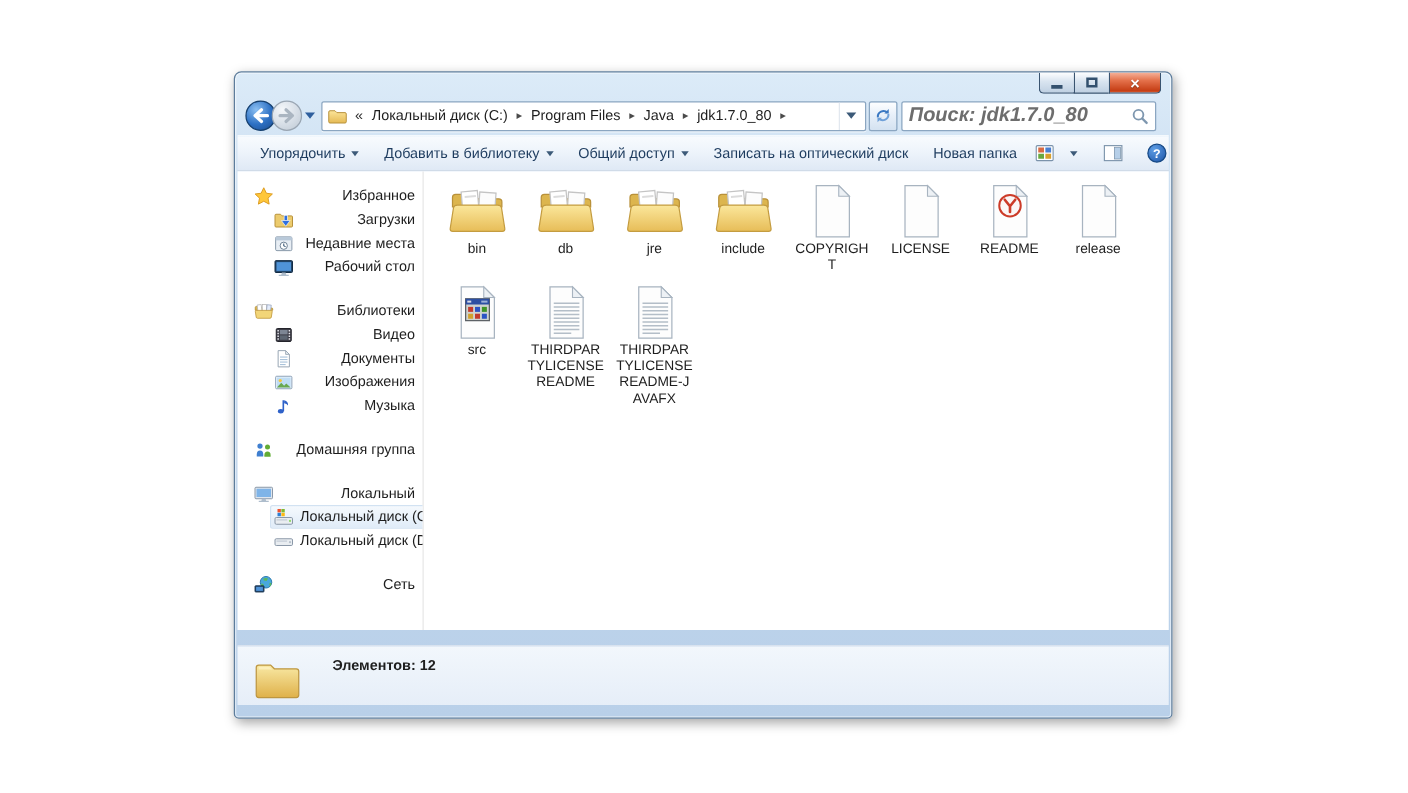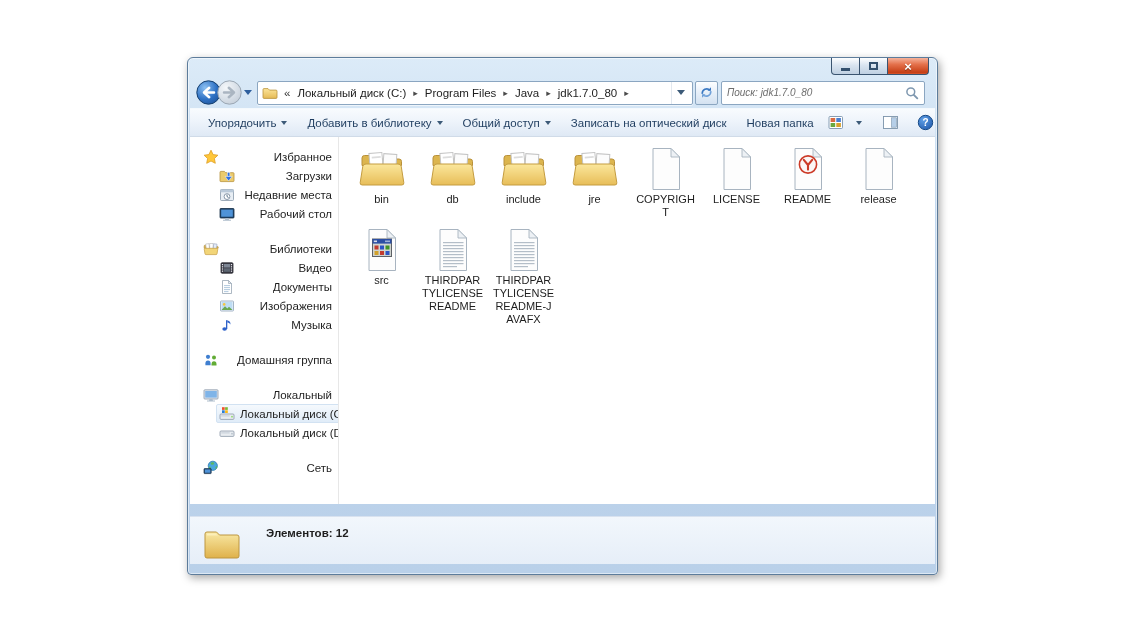--- a/index.html
+++ b/index.html
@@ -45,21 +45,21 @@
   .crumb { padding:2px 4px; border-radius:2px; }
   .crumb-sep { font-size:9px; color:#4a4a4a; padding:0 3px; }
   .addr-caret { margin-left:auto; padding:0 5px; border-left:1px solid #e2e8ef; height:100%;
     display:flex; align-items:center; }
   .sq-btn { width:23px; height:24px; margin-left:2px; border:1px solid #8ba6c1; border-radius:2px;
     background:linear-gradient(#fdfeff,#e8f0f9 45%,#d4e2f1);
     display:flex; align-items:center; justify-content:center; }
   .search-box { width:204px; height:24px; margin-left:3px; background:#fff;
     border:1px solid #8ba6c1; border-radius:2px; display:flex; align-items:center; padding:0 5px; }
   .search-input { flex:1; border:none; outline:none; font-style:italic; color:#6d6d6d;
-    font-size:10px; font-family:inherit; background:transparent; min-width:0; }
+    font-size:16px; font-family:inherit; background:transparent; min-width:0;font-weight:bold; }
 
   
   .toolbar { position:absolute; top:50px; left:2px; right:2px; height:29px;
     background:linear-gradient(#f8fbfe,#eef4fb 45%,#dfe9f5);
     border-top:1px solid #f4f9fd; border-bottom:1px solid #d0dbe8;
     display:flex; align-items:center; padding:0 8px; font-size:11.5px; color:#1e3c5f; }
   .tb-left { display:flex; align-items:center; }
   .tb-btn { display:flex; align-items:center; gap:5px; padding:4px 9px; border-radius:2px;
     border:1px solid transparent; white-space:nowrap; }
   .caret { width:0; height:0; border-left:3.5px solid transparent;
@@ -513,39 +513,39 @@
                       <stop offset="1" stop-color="#e7bd58"></stop>
                     </linearGradient>
                   </defs>
                   <path d="M4 13 q0-2.5 2.5-2.5 h10 l3.5 3.5 h21 q2.5 0 2.5 2.5 v4 H4 Z" fill="#dcb54e" stroke="#b9913a"></path>
                   <rect x="12" y="8" width="13" height="26" fill="#fff" stroke="#c4c4c4" transform="rotate(-5 18 21)"></rect>
                   <rect x="14.5" y="11.5" width="9" height="1.6" fill="#dcdcdc" transform="rotate(-5 18 21)"></rect>
                   <rect x="25" y="9" width="13" height="25" fill="#fcfcfc" stroke="#c4c4c4" transform="rotate(4 31 21)"></rect>
                   <path d="M8 19 H40 Q42.8 19 43.2 21.2 L45.8 37.6 Q46.2 40 43.8 40 H4.2 Q1.8 40 2.2 37.6 L4.8 21.2 Q5.2 19 8 19 Z" fill="url(#fg48)" stroke="#c49c40"></path>
                 </svg>
               </span>
-              <span class="file-label">include</span>
+              <span class="file-label">jre</span>
             </div>
             <div class="file-cell">
               <span class="file-icon icon">
                 <svg viewBox="0 0 48 48">
                   <defs>
                     <linearGradient id="fg48" x1="0" y1="0" x2="0" y2="1">
                       <stop offset="0" stop-color="#fbe79c"></stop>
                       <stop offset="1" stop-color="#e7bd58"></stop>
                     </linearGradient>
                   </defs>
                   <path d="M4 13 q0-2.5 2.5-2.5 h10 l3.5 3.5 h21 q2.5 0 2.5 2.5 v4 H4 Z" fill="#dcb54e" stroke="#b9913a"></path>
                   <rect x="12" y="8" width="13" height="26" fill="#fff" stroke="#c4c4c4" transform="rotate(-5 18 21)"></rect>
                   <rect x="14.5" y="11.5" width="9" height="1.6" fill="#dcdcdc" transform="rotate(-5 18 21)"></rect>
                   <rect x="25" y="9" width="13" height="25" fill="#fcfcfc" stroke="#c4c4c4" transform="rotate(4 31 21)"></rect>
                   <path d="M8 19 H40 Q42.8 19 43.2 21.2 L45.8 37.6 Q46.2 40 43.8 40 H4.2 Q1.8 40 2.2 37.6 L4.8 21.2 Q5.2 19 8 19 Z" fill="url(#fg48)" stroke="#c49c40"></path>
                 </svg>
               </span>
-              <span class="file-label">jre</span>
+              <span class="file-label">include</span>
             </div>
             <div class="file-cell">
               <span class="file-icon icon">
                 <svg viewBox="0 0 48 48">
                   <path d="M11 3.5 H29 L37.5 12 V44.5 H11 Z" fill="#fdfdfd" stroke="#a8b4c0"></path>
                   <path d="M29 3.5 L37.5 12 H29 Z" fill="#edf1f5" stroke="#a8b4c0" stroke-width=".9"></path>
                 </svg>
               </span>
               <span class="file-label">COPYRIGH
 T</span>

